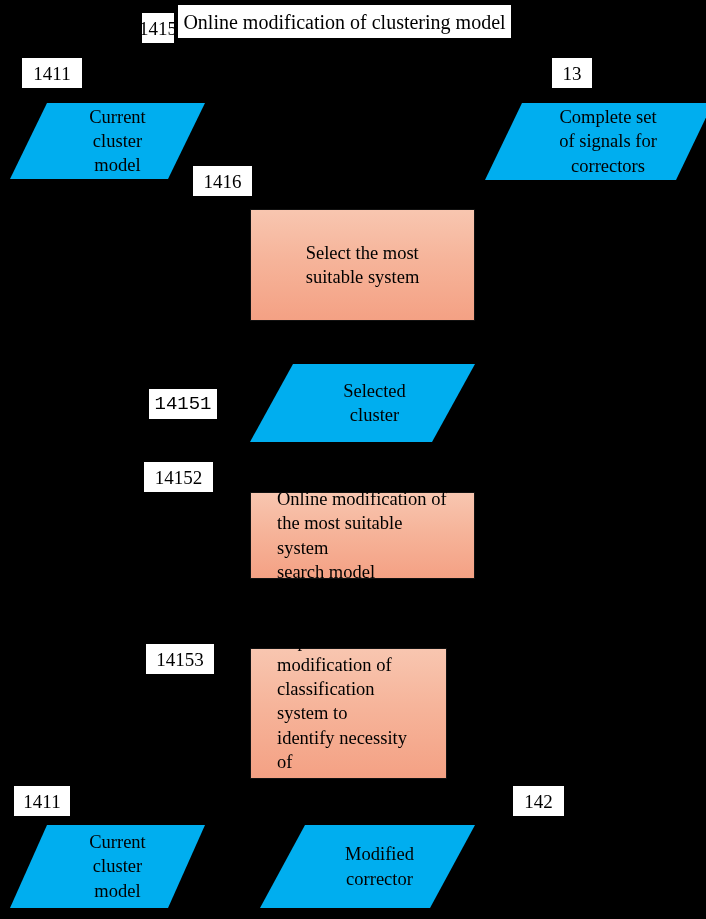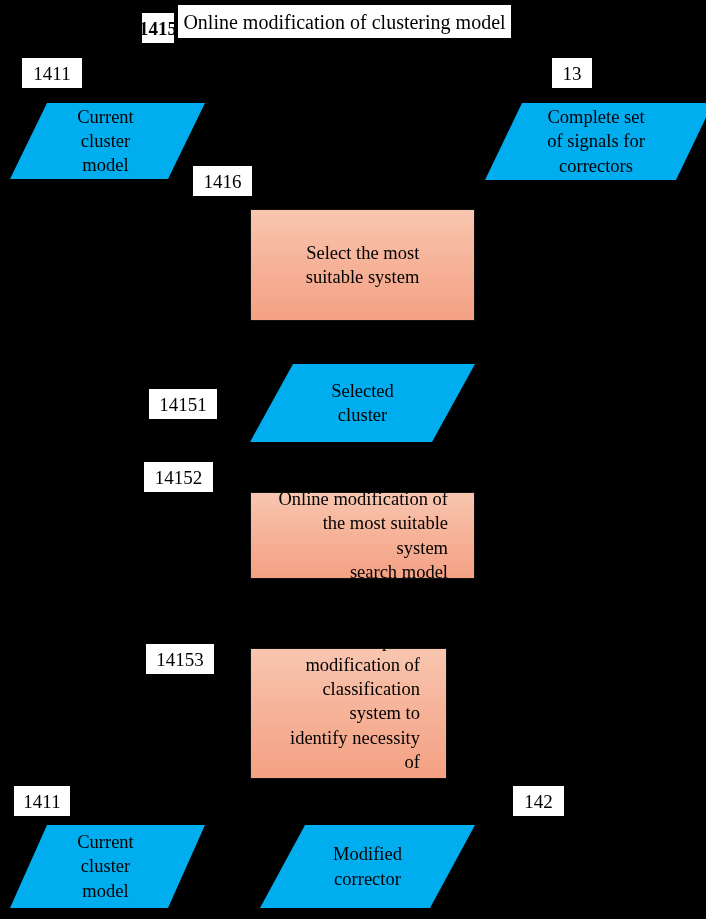--- a/index.html
+++ b/index.html
@@ -56,53 +56,53 @@
   
   .proc {
     position: absolute;
     box-sizing: border-box;
     border: 1px solid #111111;
     background: linear-gradient(to bottom, #f8c6b0 0%, #f6b49a 45%, #f4a184 100%);
     color: #000000;
     display: flex;
     align-items: center;
     justify-content: center;
-    text-align: right;
+    text-align: left;
     font-size: 18.5px;
     line-height: 1.30;
     padding: 0 26px;
   }
   .proc span { display: block; }
 
   
   .para {
     position: absolute;
     background: #00AEEF;
     color: #000000;
     display: flex;
     align-items: center;
     justify-content: center;
     text-align: center;
     font-size: 18.5px;
     line-height: 1.30;
     box-sizing: border-box;
   }
-  .para span { display: block; position: relative; }
+  .para span { display: block; position: relative; margin-left: 12px; }
 
   
   .para.skew {
     clip-path: polygon(37px 0, 100% 0, calc(100% - 37px) 100%, 0 100%);
   }
 </style>
 </head>
 <body>
 
 <div id="canvas">
 
-  <div class="tag" style="left:141px; top:12px; width:34px; height:32px;font-weight:bold;">
+  <div class="tag" style="left:141px; top:12px; width:34px; height:32px;">
     <span>1415</span>
   </div>
 
   <div class="title-box" style="left:178px; top:5px; width:333px; height:33px;">
     <span>Online modification of clustering model</span>
   </div>
 
   <div class="tag" style="left:21px; top:57px; width:62px; height:32px;">
     <span>1411</span>
   </div>
@@ -131,21 +131,21 @@
     <span>1416</span>
   </div>
 
   <div class="proc" style="left:250px; top:209px; width:225px; height:112px;">
     <span>
       <span>Select the most</span>
       <span>suitable system</span>
     </span>
   </div>
 
-  <div class="tag" style="left:148px; top:388px; width:70px; height:32px;">
+  <div class="tag" style="left:148px; top:388px; width:70px; height:32px;font-family:Liberation Mono, monospace;">
     <span>14151</span>
   </div>
 
   <div class="para" style="left:250px; top:364px; width:225px; height:78px;
               clip-path: polygon(43px 0, 100% 0, calc(100% - 43px) 100%, 0 100%);">
     <span>
       <span>Selected</span>
       <span>cluster</span>
     </span>
   </div>

